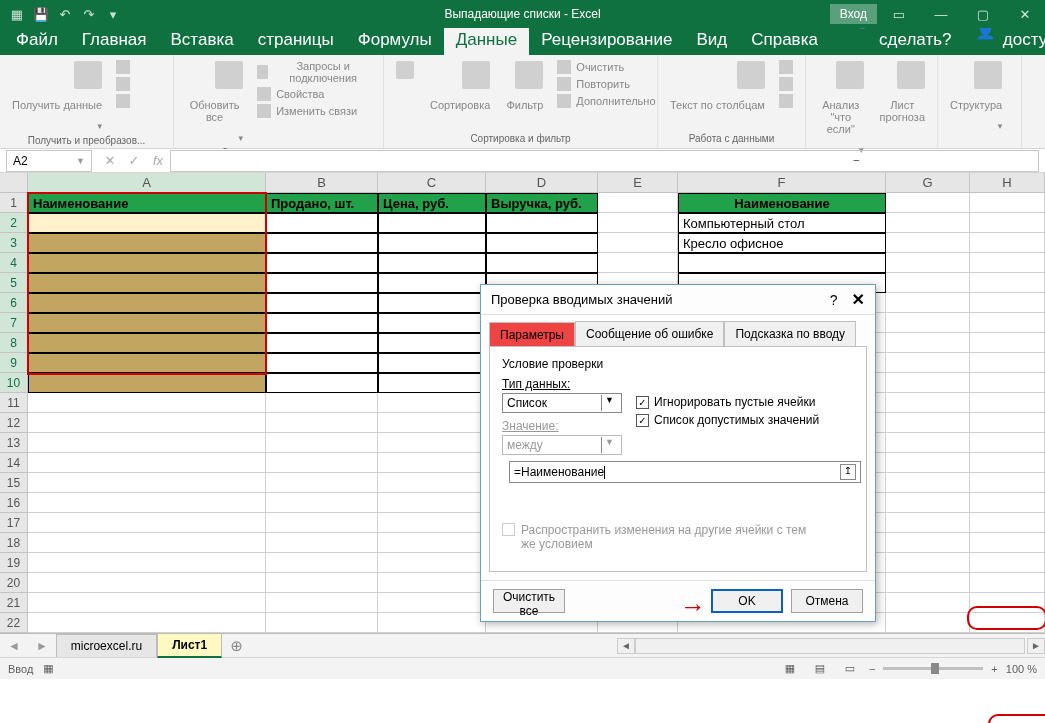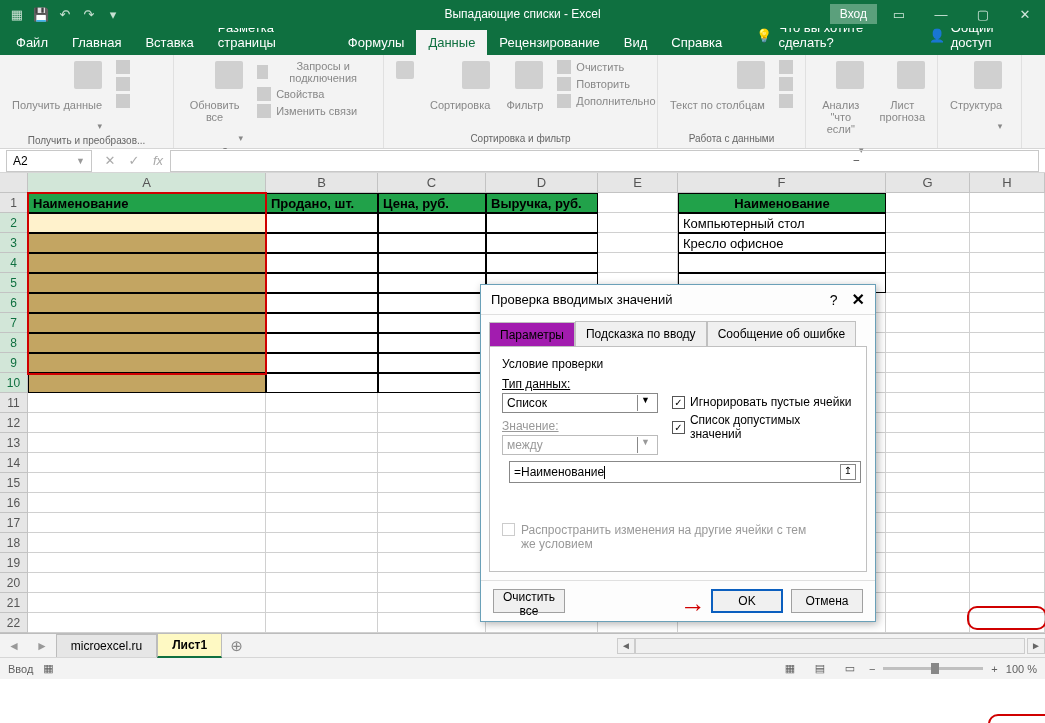--- a/index.html
+++ b/index.html
@@ -9,21 +9,21 @@
 .titlebar { height: 28px; background: #0f7040; display: flex; align-items: center; color: #fff; font-size: 12px; position: relative; }
 .titlebar .qa-left { display: flex; gap: 6px; padding-left: 8px; }
 .titlebar .qa-icon { width: 18px; height: 18px; display: flex; align-items: center; justify-content: center; color: #c8e0d2; font-size: 13px; }
 .titlebar .title { position: absolute; left: 50%; transform: translateX(-50%); }
 .titlebar .right { margin-left: auto; display: flex; align-items: center; gap: 2px; }
 .titlebar .login { background: #5ba07c; padding: 3px 10px; font-size: 12px; }
 .titlebar .win-btn { width: 40px; height: 28px; display: flex; align-items: center; justify-content: center; color: #d0e6da; font-size: 13px; }
 
 
 .ribbon-tabs { height: 27px; background: #0f7040; display: flex; align-items: flex-end; padding-left: 4px; }
-.rtab { padding: 5px 12px; color: #fff; font-size: 13px; cursor: pointer; }
+.rtab { padding: 5px 12px; color: #fff; font-size: 17px; cursor: pointer; text-align: center; }
 .rtab.active { background: #f3f3f3; color: #0f7040; }
 .rtab.tell { margin-left: 10px; display: flex; align-items: center; gap: 6px; }
 .rtab.tell .bulb { color: #ffd966; }
 .rtab.share { margin-left: auto; margin-right: 6px; display: flex; align-items: center; gap: 5px; }
 
 
 .ribbon { height: 94px; background: #f3f3f3; border-bottom: 1px solid #d6d6d6; display: flex; font-size: 11px; color: #666; }
 .rgroup { border-right: 1px solid #e0e0e0; padding: 4px 8px 2px 8px; display: flex; flex-direction: column; justify-content: space-between; text-align: center; }
 .rgroup-title { font-size: 10px; color: #666; padding: 2px 0; white-space: nowrap; overflow: hidden; text-overflow: ellipsis; }
 .rgroup-content { display: flex; gap: 8px; align-items: flex-start; }
@@ -73,25 +73,25 @@
 .zoom-slider .thumb { position: absolute; left: 48%; top: -4px; width: 8px; height: 11px; background: #888; }
 
 
 .dialog { position: absolute; left: 480px; top: 284px; width: 396px; background: #fdfdfd; border: 1px solid #6aa0b8; box-shadow: 2px 2px 8px rgba(0,0,0,.3); font-size: 12px; }
 .dlg-title { height: 30px; display: flex; align-items: center; padding: 0 10px; border-bottom: 1px solid #e0e0e0; }
 .dlg-title .t { flex: 1; font-size: 13px; }
 .dlg-title .help { margin-right: 14px; font-size: 14px; }
 .dlg-title .close { font-size: 16px; font-weight: bold; }
 .dlg-tabs { display: flex; padding: 6px 8px 0 8px; gap: 0; }
 .dtab { padding: 5px 10px; border: 1px solid #c0c0c0; border-bottom: none; background: #f0f0f0; font-size: 12px; }
-.dtab.active { background: #a21caf; position: relative; top: 1px; }
+.dtab.active { background: #ef4444; position: relative; top: 1px; }
 .dlg-body { border: 1px solid #c0c0c0; margin: 0 8px 8px 8px; padding: 10px 12px; background: #fff; min-height: 226px; position: relative; }
 .field-lbl { font-size: 12px; margin-bottom: 2px; }
 .field-lbl .u { text-decoration: underline; }
-.sel-box { width: 156px; height: 20px; border: 1px solid #888; display: flex; align-items: center; padding: 0 4px; font-size: 12px; justify-content: space-between; margin-bottom: 6px; }
+.sel-box { width: 120px; height: 20px; border: 1px solid #888; display: flex; align-items: center; padding: 0 4px; font-size: 12px; justify-content: space-between; margin-bottom: 6px; }
 .sel-box .dd { width: 16px; height: 16px; border-left: 1px solid #888; text-align: center; font-size: 9px; }
 .sel-box.dis { color: #999; border-color: #bbb; }
 .chk-row { display: flex; align-items: center; gap: 5px; font-size: 12px; margin-bottom: 4px; }
 .chk { width: 13px; height: 13px; border: 1px solid #555; display: inline-flex; align-items: center; justify-content: center; font-size: 10px; background:#fff; }
 .src-input { width: 100%; height: 22px; border: 1px solid #888; display: flex; align-items: center; padding: 0 4px; font-size: 12px; justify-content: space-between; margin-left: 7px; }
 .src-input .picker { width: 16px; height: 16px; border: 1px solid #888; text-align: center; font-size: 10px; }
 .dlg-footer { display: flex; padding: 8px 12px; gap: 8px; justify-content: flex-end; border-top: 1px solid #e0e0e0; align-items: center; }
 .dlg-btn { width: 72px; height: 24px; border: 1px solid #a0a0a0; background: #f0f0f0; font-size: 12px; }
 .dlg-btn.primary { border: 2px solid #0b5fbf; }
 .dlg-footer .clear { margin-right: auto; }
@@ -515,22 +515,22 @@
 </div>
 
 <div class="dialog">
   <div class="dlg-title">
     <span class="t">Проверка вводимых значений</span>
     <span class="help">?</span>
     <span class="close">✕</span>
   </div>
   <div class="dlg-tabs">
     <div class="dtab active">Параметры</div>
+    <div class="dtab">Сообщение об ошибке</div>
     <div class="dtab">Подсказка по вводу</div>
-    <div class="dtab">Сообщение об ошибке</div>
   </div>
   <div class="highlight-tab" style="left:486px; top:321px; width:80px; height:24px"></div>
   <div class="dlg-body">
     <div class="field-lbl">Условие проверки</div>
     <div style="display:flex; gap:14px; margin-top:6px">
       <div>
         <div class="field-lbl"><span class="u">Тип данных:</span></div>
         <div class="sel-box">
             <span>Список</span>
             <span class="dd">▼</span>

